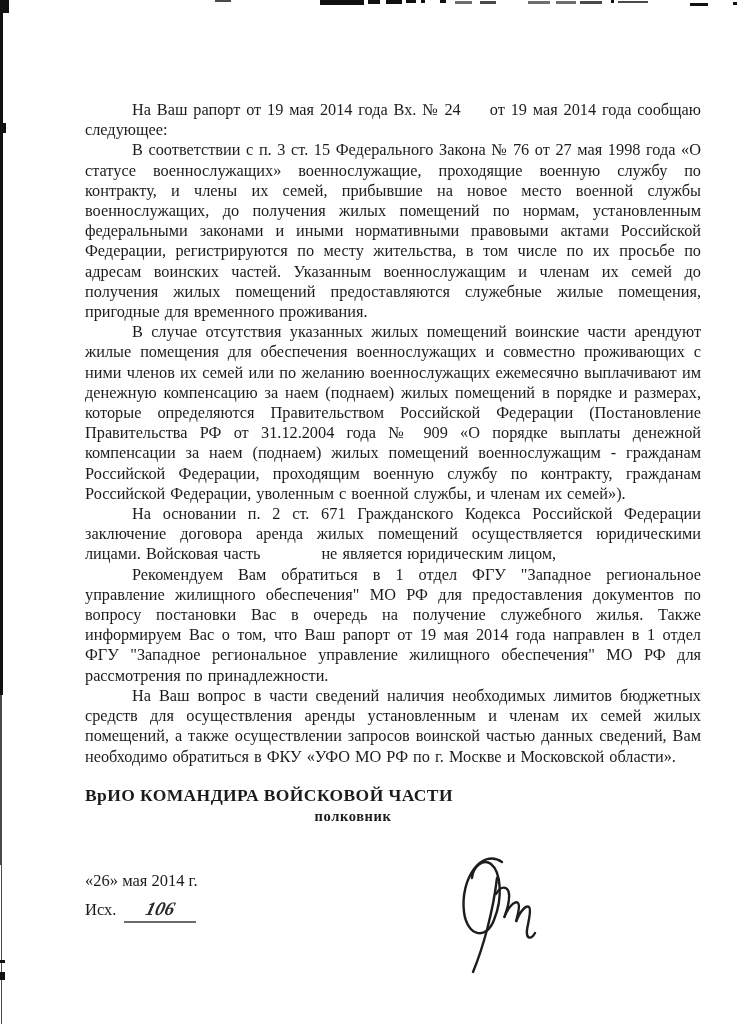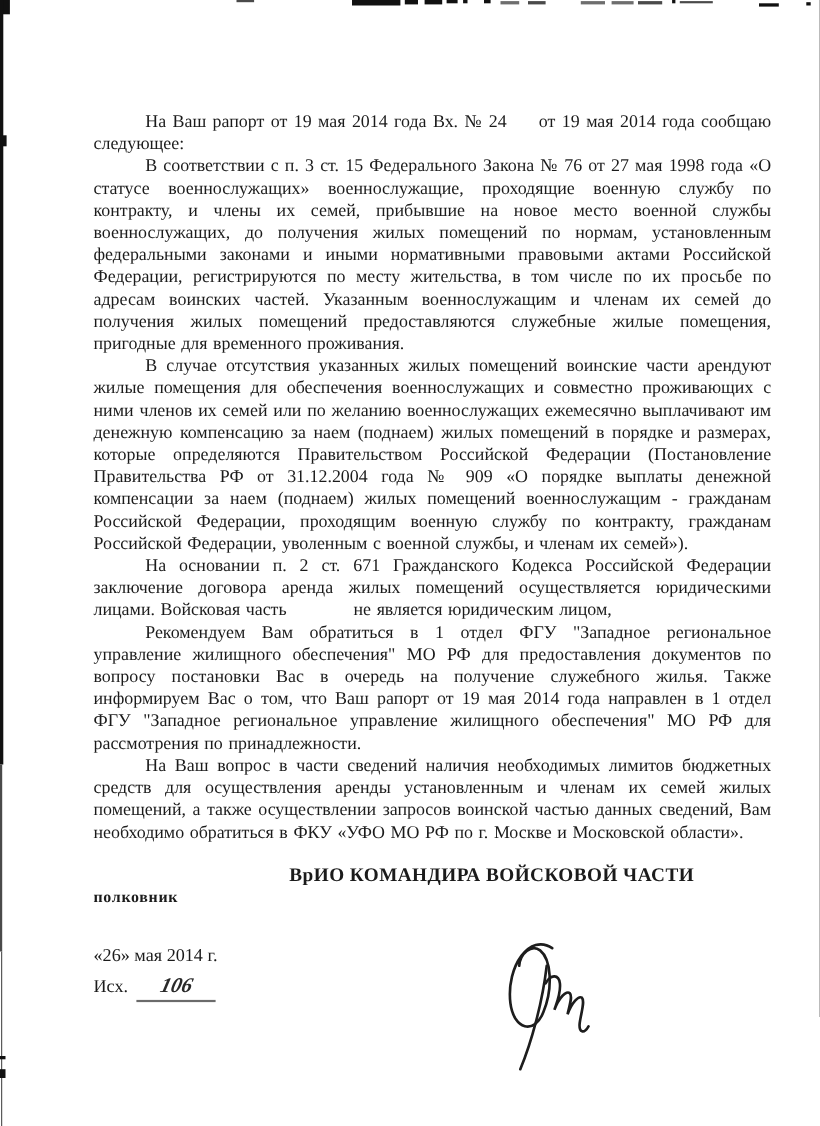--- a/index.html
+++ b/index.html
@@ -22,35 +22,36 @@
     margin: 0;
     font-size: 16.3px;
     line-height: 20.2px;
     text-align: justify;
     text-indent: 47px;
     word-spacing: 1px;
   }
   .sig-title {
     margin-top: 18px;
     padding-right: 70px;
-    text-align: right;
+    text-align: left;
     font-weight: bold;
     font-size: 17.5px;
     letter-spacing: 0.4px;
     white-space: nowrap;
   }
   .sig-rank {
     margin-top: 2px;
     padding-right: 80px;
+    text-align: center;
     font-weight: bold;
     font-size: 14.5px;
     letter-spacing: 0.6px;
   }
   .date-line {
-    margin-top: 34px;
+    margin-top: 46px;
     font-size: 16.5px;
   }
   .out-line {
     margin-top: 7px;
     font-size: 16.5px;
   }
   .out-underline {
     display: inline-block;
     margin-left: 8px;
     min-width: 64px;

